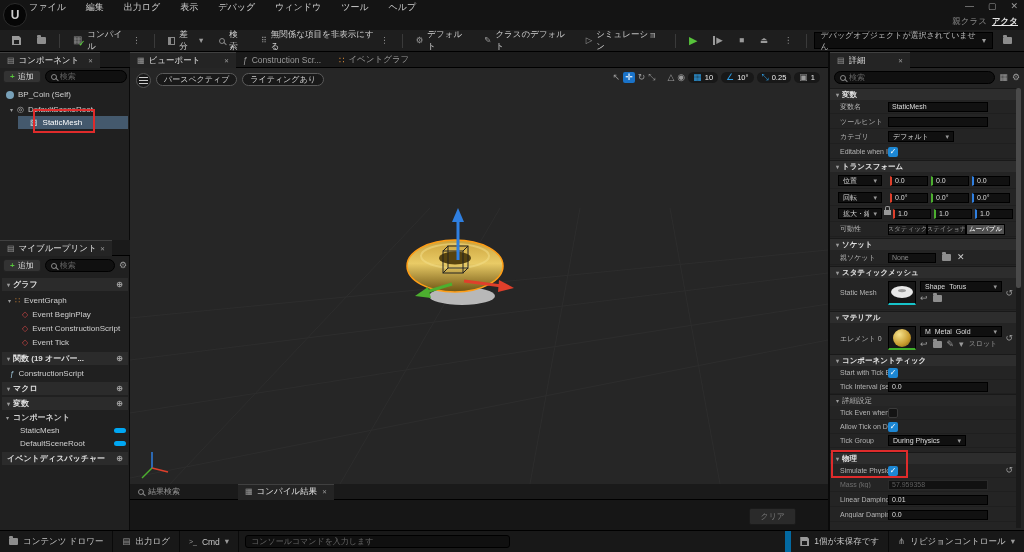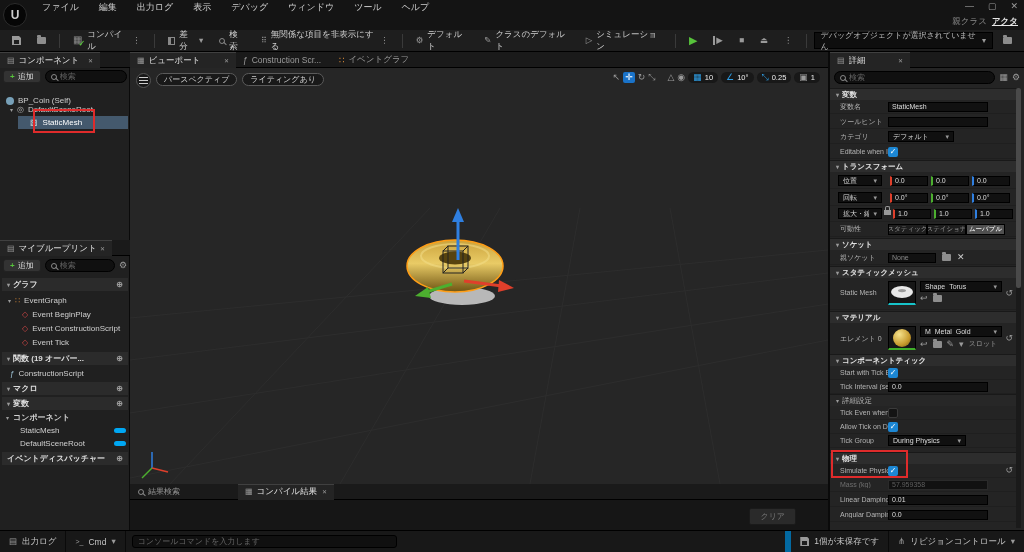--- a/index.html
+++ b/index.html
@@ -67,21 +67,21 @@
 .thumb{width:28px;height:24px;background:#161616;border:1px solid #000;position:relative;flex:none}
 .redbox{border:2px solid #df2b2b;position:absolute;z-index:50}
 .statusbtn{display:flex;align-items:center;gap:5px;padding:0 9px;height:100%;color:#c5c5c5;font-size:8.5px;border-right:1px solid #0a0a0a}
 </style>
 </head>
 <body>
 
 <div id="app">
 
   <div class="abs" style="left:3px;top:3px;width:24px;height:24px;border-radius:50%;background:#060606;border:1px solid #2c2c2c;display:flex;align-items:center;justify-content:center;color:#cfcfcf;font-size:12px;font-weight:bold">U</div>
-  <div class="abs flex" style="left:32px;top:0;height:15px">
+  <div class="abs flex" style="left:19px;top:0;height:15px">
     <span class="menu-item">ファイル</span>
     <span class="menu-item">編集</span>
     <span class="menu-item">出力ログ</span>
     <span class="menu-item">表示</span>
     <span class="menu-item">デバッグ</span>
     <span class="menu-item">ウィンドウ</span>
     <span class="menu-item">ツール</span>
     <span class="menu-item">ヘルプ</span>
   </div>
   <div class="abs flex" style="right:6px;top:2px;gap:14px;color:#bbb;font-size:9px">
@@ -173,21 +173,21 @@
   <div class="abs flex" style="left:3px;top:70px;width:124px;gap:4px">
     <span class="addbtn">
         <span class="i i-plus" style="color:#57c33b;font-weight:bold"></span>
         <span>追加</span>
       </span>
     <span class="srch" style="flex:1">
         <span class="mag"></span>
         <input placeholder="検索" style="">
       </span>
   </div>
-  <div class="abs treerow" style="left:6px;top:94px">
+  <div class="abs treerow" style="left:6px;top:88px">
     <span style="width:8px;height:8px;background:#77a0b8;border-radius:50%"></span>
     <span>BP_Coin (Self)</span>
   </div>
   <div class="abs treerow" style="left:10px;top:103px">
     <span class="i i-exp" style="font-size:6px"></span>
     <span class="i i-root" style="font-size:8px;color:#b0b0b0"></span>
     <span>DefaultSceneRoot</span>
   </div>
   <div class="abs treerow" style="left:18px;top:116px;width:110px;background:#44596d;padding-left:12px;gap:5px">
     <span class="i i-mesh" style="font-size:8px;color:#cfd8dd"></span>
@@ -572,20 +572,24 @@
     <span class="tbox" style="width:100px">0.01</span>
   </div>
   <div class="drow" style="top:508px">
     <span class="dlabel">Angular Damping</span>
     <span class="tbox" style="width:100px">0.0</span>
   </div>
   <div class="redbox" style="left:831px;top:450px;width:77px;height:28px"></div>
 
   <div class="abs flex" style="left:0;top:530px;width:1024px;height:22px;background:#181818;border-top:1px solid #000">
     <span class="statusbtn">
+      <span class="folder"></span>
+      <span>コンテンツ ドロワー</span>
+    </span>
+    <span class="statusbtn">
       <span class="i i-rows"></span>
       <span>出力ログ</span>
     </span>
     <span class="statusbtn">
       <span class="i i-cmdg" style="font-size:7px"></span>
       <span>Cmd</span>
       <span class="i i-caret"></span>
     </span>
     <span class="srch" style="width:265px;margin-left:6px;border-radius:3px">
       <input placeholder="コンソールコマンドを入力します" style="">

